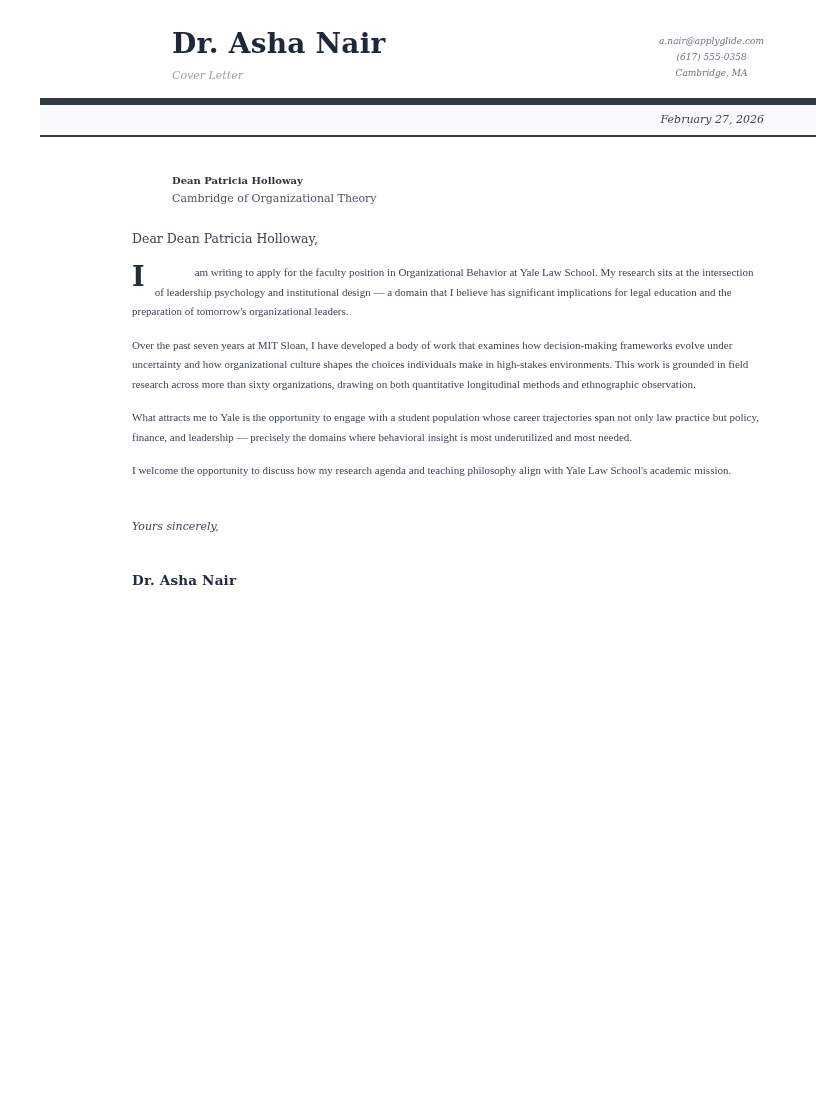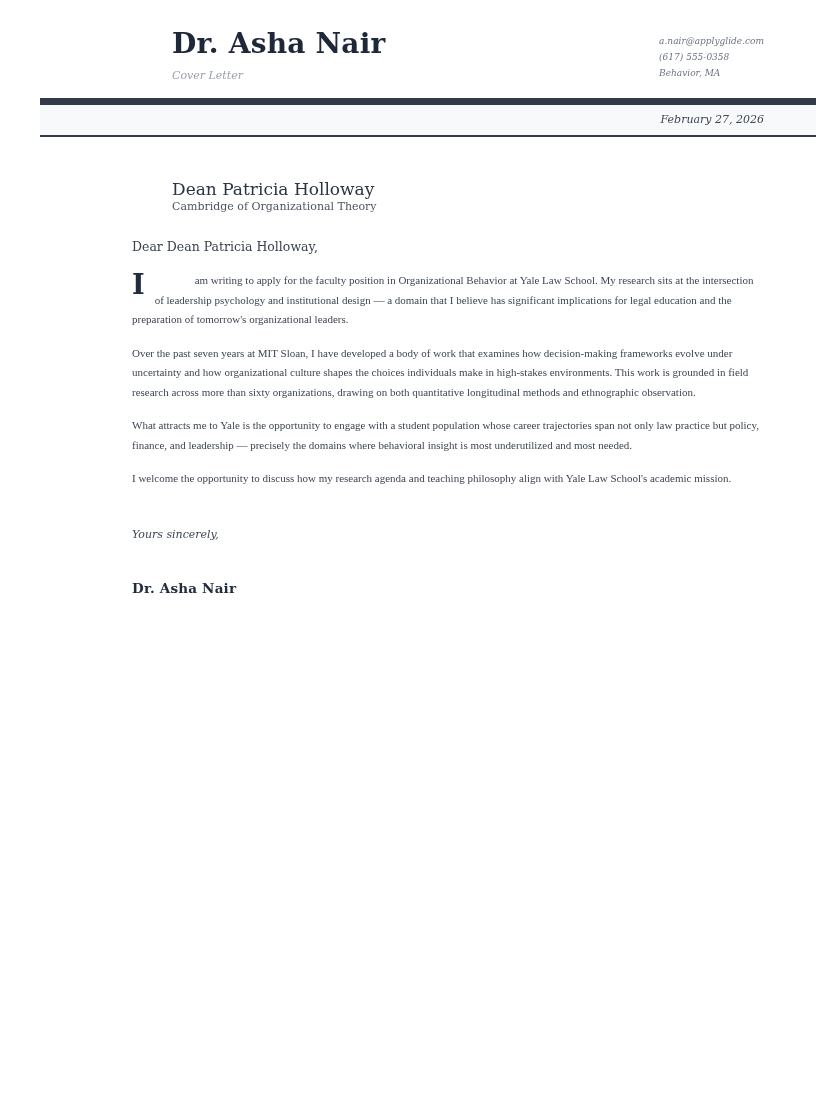--- a/index.html
+++ b/index.html
@@ -31,21 +31,21 @@
     color: #1e2838;
   }
   .header-subtitle {
     margin-top: 9px;
     font-style: italic;
     font-size: 11px;
     color: #9aa1ab;
   }
   .contact-block {
     margin-top: 5px;
-    text-align: left;
+    text-align: center;
     margin-left: 16px;
   }
   .contact-line {
     font-style: italic;
     font-size: 9px;
     line-height: 16px;
     color: #6b7380;
   }
 
   
@@ -64,25 +64,25 @@
     line-height: 13px;
     color: #3d4553;
     text-align: right;
   }
 
   
   .content {
     padding: 34px 52px 0 52px;
   }
   .recipient-name {
-    font-weight: 400;
-    font-size: 17px;
+    font-weight: 700;
+    font-size: 10px;
     line-height: 12px;
     color: #2b3442;
-    margin: 12px 0 6px 0;
+    margin: 4px 0 6px 0;
   }
   .recipient-line {
     font-size: 11px;
     line-height: 12px;
     color: #4c5564;
     margin: 0 0 6px 0;
   }
   .salutation {
     margin-top: 26px;
     font-size: 12.5px;
@@ -130,21 +130,21 @@
 <div>
 
   <div class="header">
     <div>
       <h1 class="header-title">Dr. Asha Nair</h1>
       <div class="header-subtitle">Cover Letter</div>
     </div>
     <div class="contact-block">
       <div class="contact-line">a.nair@applyglide.com</div>
       <div class="contact-line">(617) 555-0358</div>
-      <div class="contact-line">Behavior, MA</div>
+      <div class="contact-line">Cambridge, MA</div>
     </div>
   </div>
 
   <div class="divider-bar"></div>
 
   <div class="date-band">
     <div class="date-text">February 27, 2026</div>
   </div>
 
   <div class="content">

